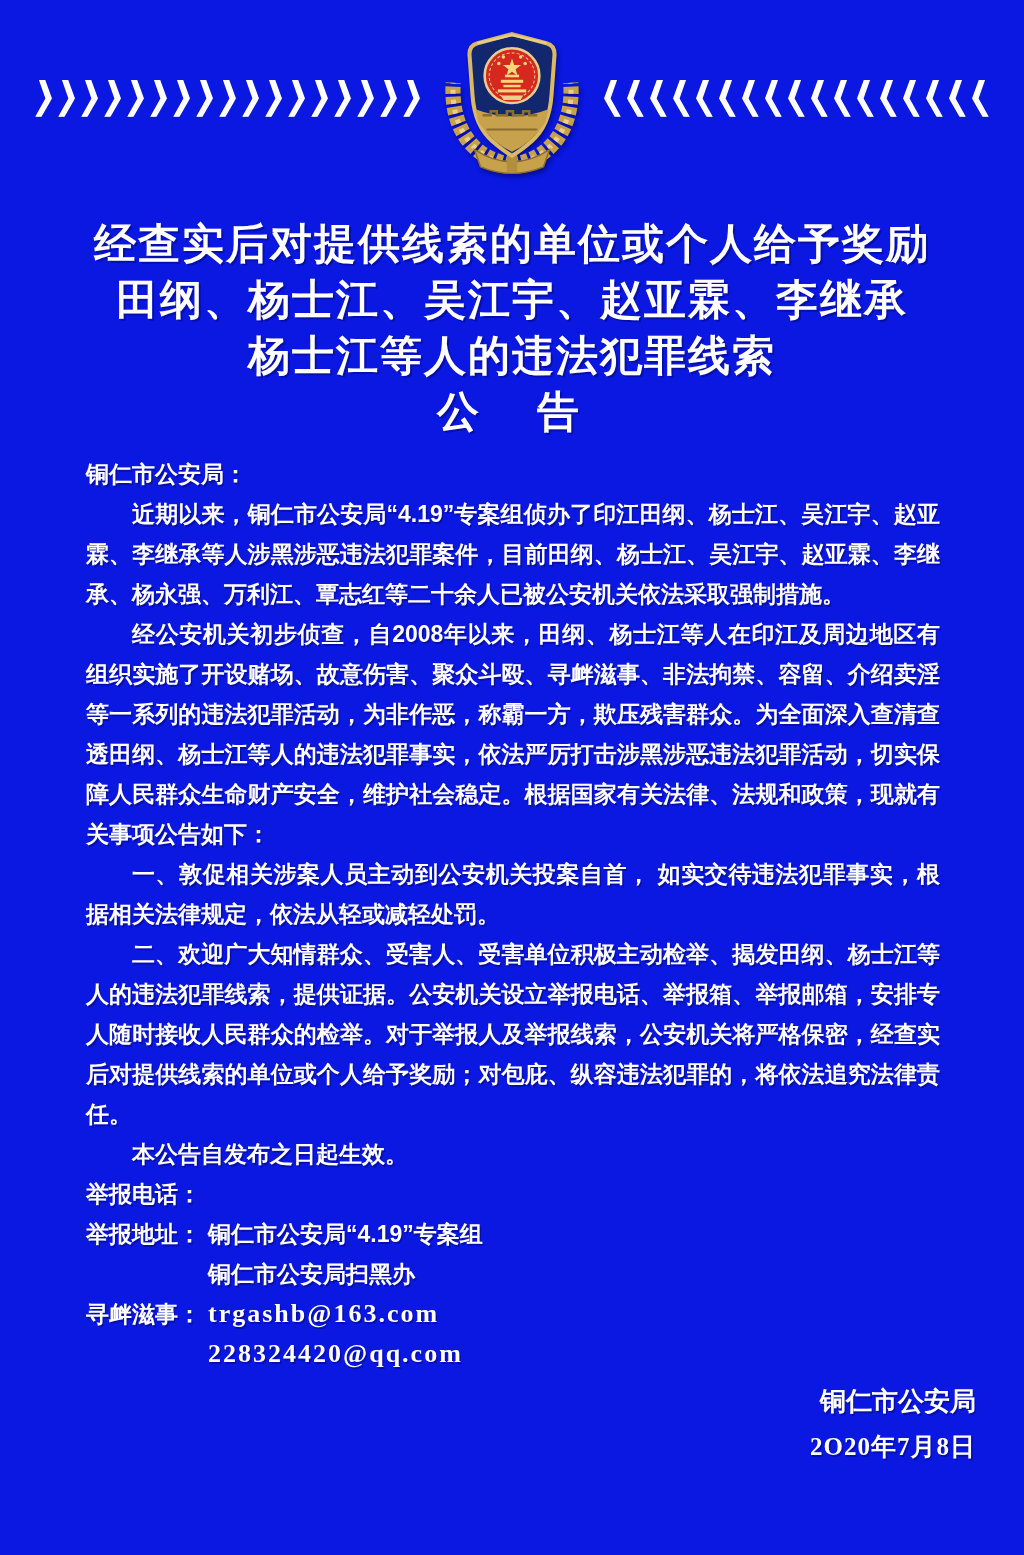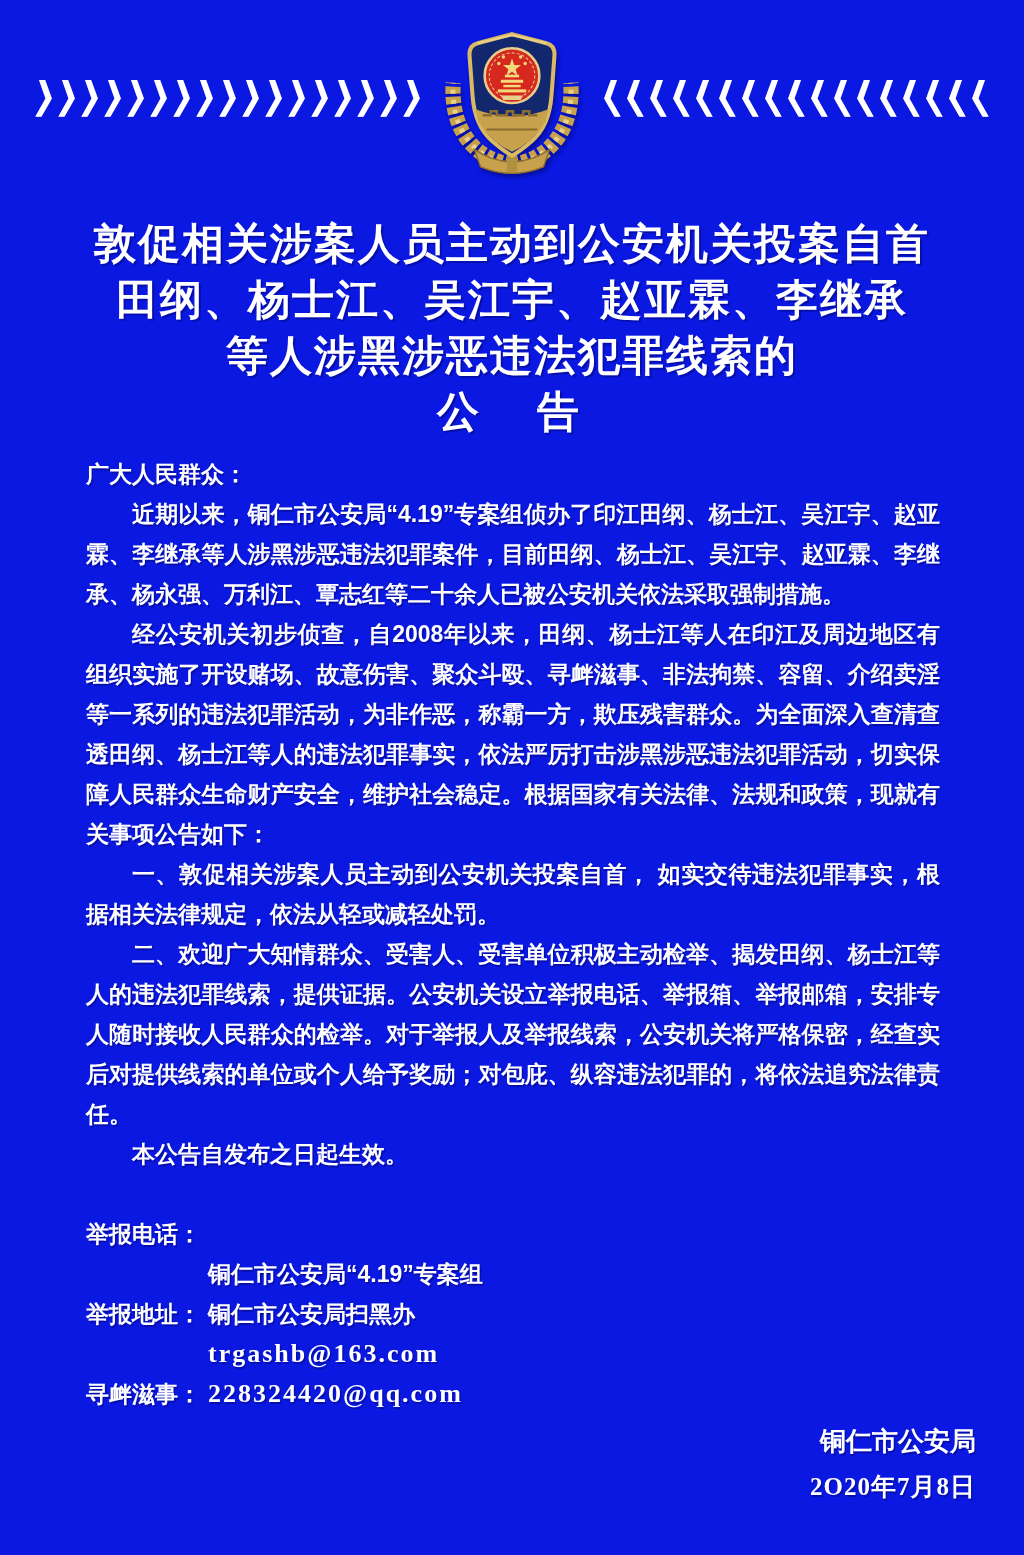--- a/index.html
+++ b/index.html
@@ -59,21 +59,21 @@
   .body-block .salutation { text-indent: 0; }
 
   
   .contacts {
     padding: 0 84px 0 86px;
     font-size: 23px;
     font-weight: bold;
     text-shadow: 1.5px 1.5px 0 rgba(0, 0, 70, 0.35);
   }
   .contact-row { display: grid; grid-template-columns: 122px 1fr; }
-  .contact-label { line-height: 40px; white-space: nowrap; margin-top: 40px; }
+  .contact-label { line-height: 40px; white-space: nowrap; }
   .contact-values .val { line-height: 40px; }
   .val-num {
     font-family: "Liberation Serif", serif;
     font-size: 26px;
     letter-spacing: 2px;
   }
 
   
   .footer {
     margin-top: 4px;
@@ -163,28 +163,28 @@
         <span class="chevron"></span>
         <span class="chevron"></span>
         <span class="chevron"></span>
         <span class="chevron"></span>
         <span class="chevron"></span>
         <span class="chevron"></span>
       </div>
   </div>
 
   <div class="title-block">
-    <div>敦促相关涉案人员主动到公安机关投案自首</div>
+    <div>经查实后对提供线索的单位或个人给予奖励</div>
     <div>田纲、杨士江、吴江宇、赵亚霖、李继承</div>
-    <div>等人涉黑涉恶违法犯罪线索的</div>
+    <div>杨士江等人的违法犯罪线索</div>
     <div class="title-line4">公　告</div>
   </div>
 
   <div class="body-block">
-    <p class="salutation">广大人民群众：</p>
+    <p class="salutation">铜仁市公安局：</p>
     <p>近期以来，铜仁市公安局“4.19”专案组侦办了印江田纲、杨士江、吴江宇、赵亚霖、李继承等人涉黑涉恶违法犯罪案件，目前田纲、杨士江、吴江宇、赵亚霖、李继承、杨永强、万利江、覃志红等二十余人已被公安机关依法采取强制措施。</p>
     <p>经公安机关初步侦查，自2008年以来，田纲、杨士江等人在印江及周边地区有组织实施了开设赌场、故意伤害、聚众斗殴、寻衅滋事、非法拘禁、容留、介绍卖淫等一系列的违法犯罪活动，为非作恶，称霸一方，欺压残害群众。为全面深入查清查透田纲、杨士江等人的违法犯罪事实，依法严厉打击涉黑涉恶违法犯罪活动，切实保障人民群众生命财产安全，维护社会稳定。根据国家有关法律、法规和政策，现就有关事项公告如下：</p>
     <p>一、敦促相关涉案人员主动到公安机关投案自首， 如实交待违法犯罪事实，根据相关法律规定，依法从轻或减轻处罚。</p>
     <p>二、欢迎广大知情群众、受害人、受害单位积极主动检举、揭发田纲、杨士江等人的违法犯罪线索，提供证据。公安机关设立举报电话、举报箱、举报邮箱，安排专人随时接收人民群众的检举。对于举报人及举报线索，公安机关将严格保密，经查实后对提供线索的单位或个人给予奖励；对包庇、纵容违法犯罪的，将依法追究法律责任。</p>
     <p>本公告自发布之日起生效。</p>
   </div>
 
   <div class="contacts">
     <div class="contact-row">
       <div class="contact-label">举报电话：</div>

